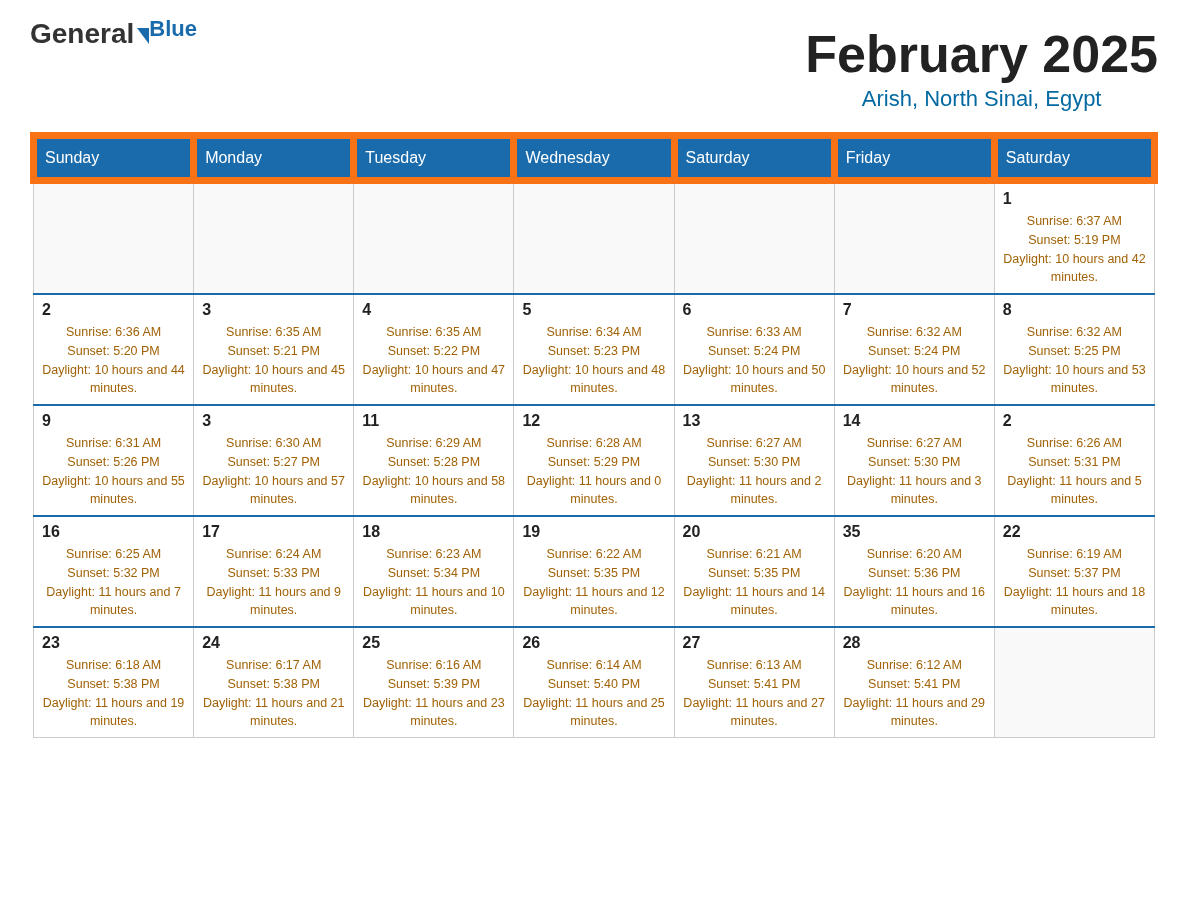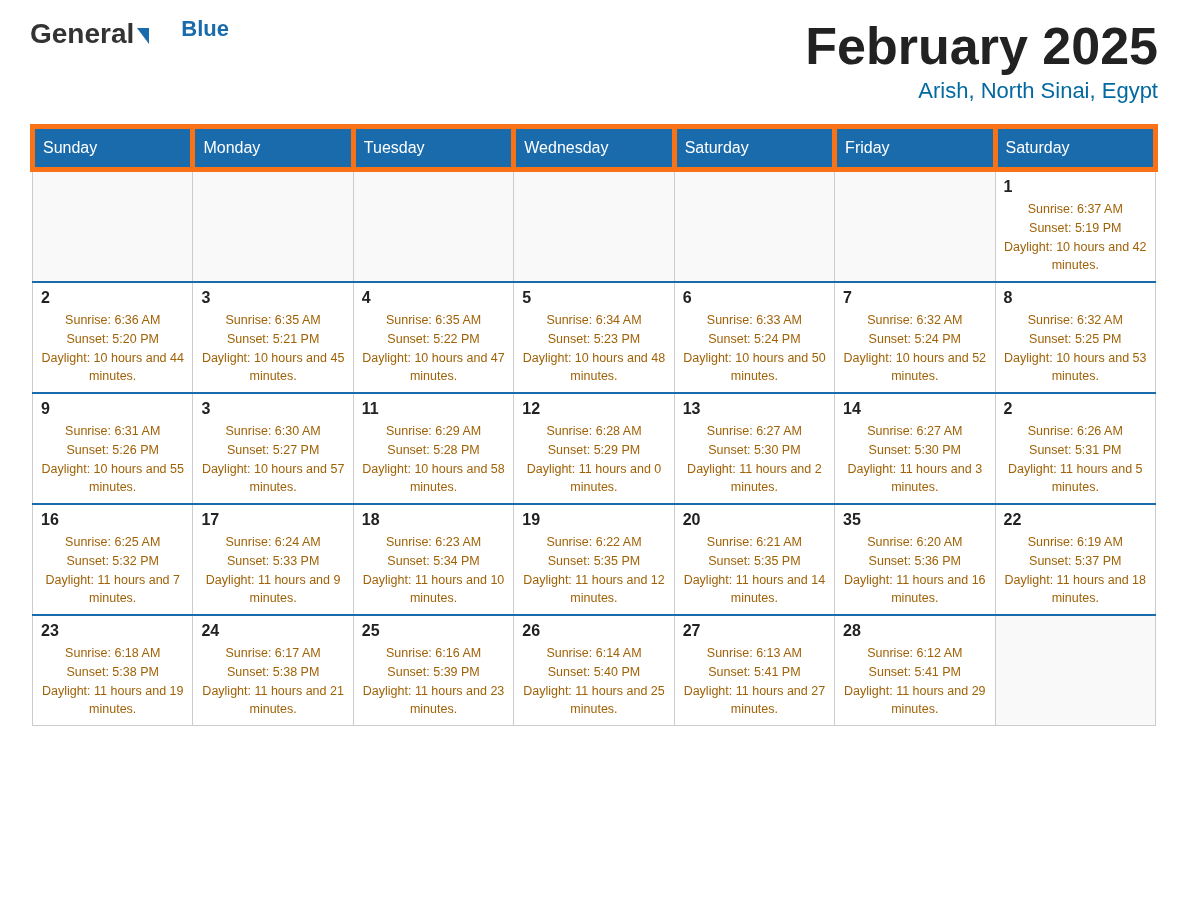--- a/index.html
+++ b/index.html
@@ -26,24 +26,24 @@
       font-size: 28px;
       font-weight: bold;
       color: #333;
       line-height: 1;
     }
     .logo-bottom {
       color: #1a6bab;
       font-size: 22px;
       font-weight: bold;
       margin-top: -4px;
-      margin-left: 32px;
     }
     .title-area {
-      text-align: right;
+      text-align: center;
+      margin-top: 8px;
     }
     .month-title {
       font-size: 52px;
       font-weight: bold;
       color: #222;
       line-height: 1;
     }
     .location-title {
       font-size: 22px;
       color: #0369a1;
@@ -53,21 +53,21 @@
       width: 100%;
       border-collapse: collapse;
     }
     .calendar th {
       background-color: #1a6bab;
       color: #fff;
       font-size: 16px;
       font-weight: normal;
       padding: 10px 8px;
       text-align: left;
-      border: 5px solid #f97316;
+      border: 7px solid #f97316;
     }
     .calendar td {
       vertical-align: top;
       border: 1px solid #ccc;
       padding: 6px 8px;
       width: calc(100% / 7);
       min-height: 110px;
       font-size: 13px;
       color: #333;
     }

